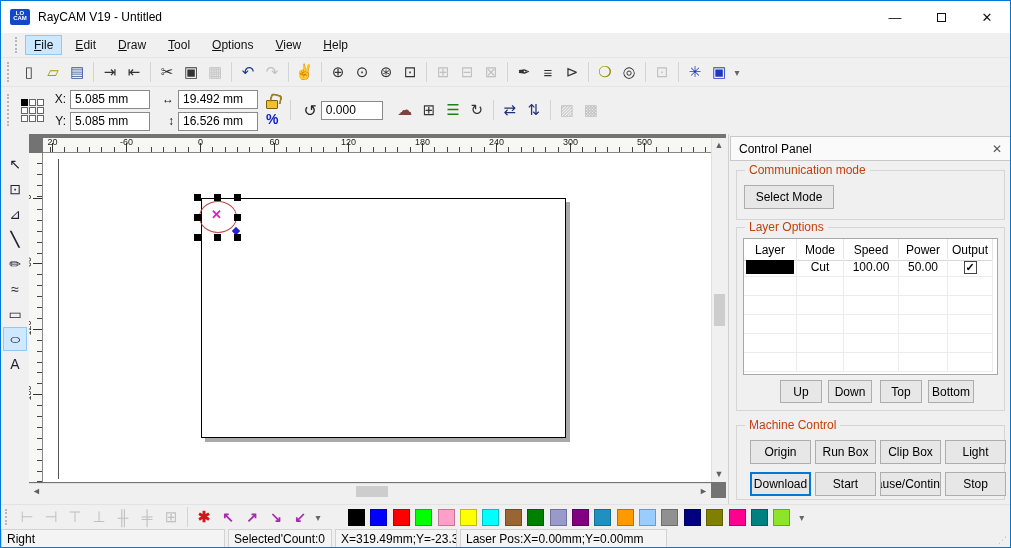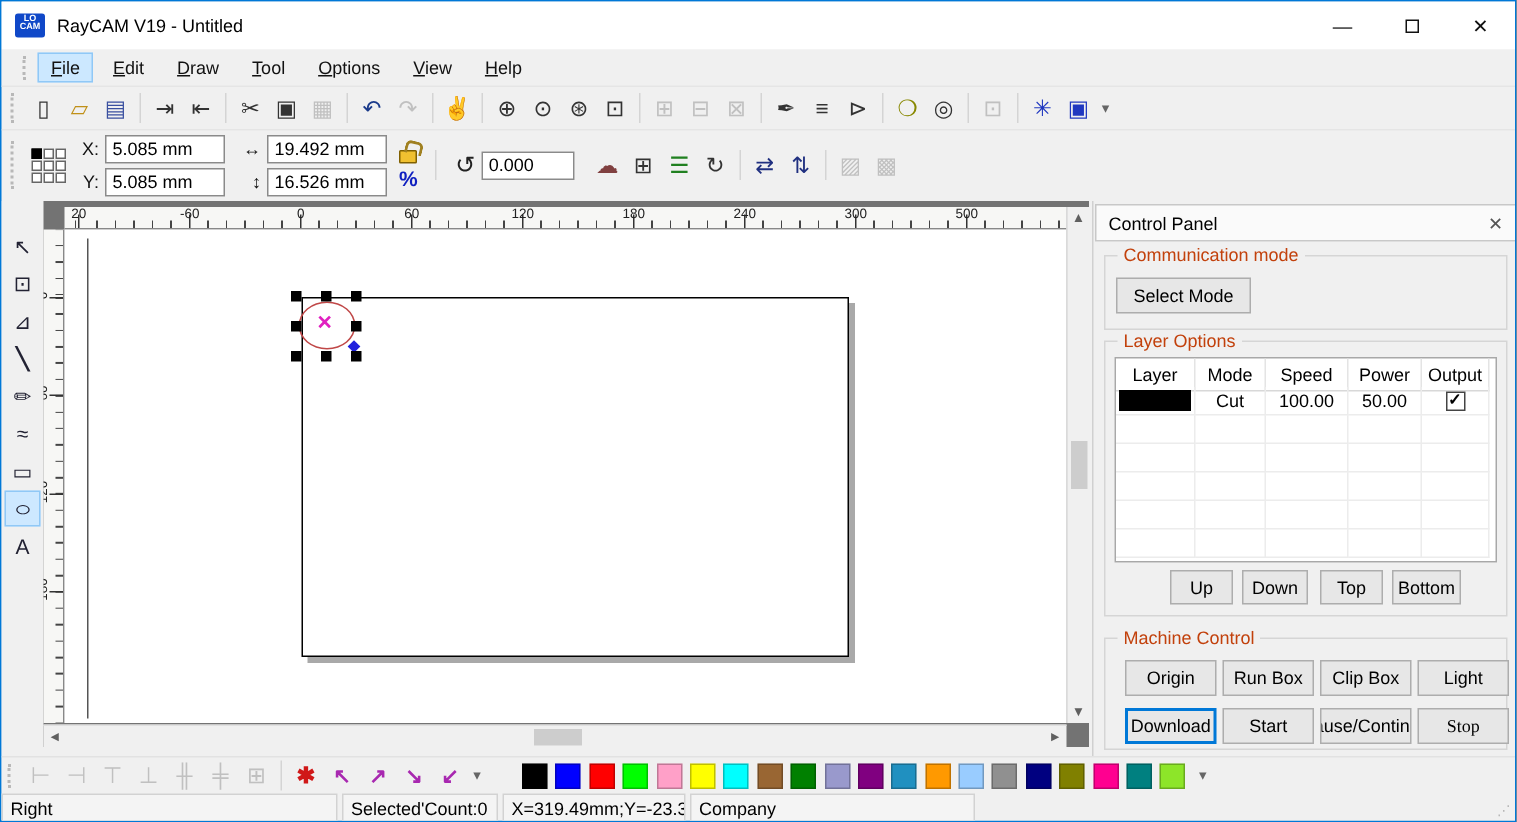--- a/index.html
+++ b/index.html
@@ -396,21 +396,21 @@
     <div class="groupbox" id="gb-machine">
       <span class="gblabel">Machine Control</span>
       <div id="machinebtns">
           <div class="button mbtn" style="left: 13px; top: 14px;">Origin</div>
           <div class="button mbtn" style="left: 78px; top: 14px;">Run Box</div>
           <div class="button mbtn" style="left: 143px; top: 14px;">Clip Box</div>
           <div class="button mbtn" style="left: 208px; top: 14px;">Light</div>
           <div class="button mbtn focus" style="left: 13px; top: 46px;">Download</div>
           <div class="button mbtn" style="left: 78px; top: 46px;">Start</div>
           <div class="button mbtn" style="left: 143px; top: 46px;">Pause/Continue</div>
-          <div class="button mbtn" style="left: 208px; top: 46px; font-family: Liberation Serif, serif;">Stop</div>
+          <div class="button mbtn" style="left: 208px; top: 46px;">Stop</div>
         </div>
     </div>
   </div>
 
   <div id="bottombar">
     <div class="grip"></div>
     <span id="alignicons" style="display:flex;align-items:center;">
         <div class="tbtn dis">⊢</div>
         <div class="tbtn dis">⊣</div>
         <div class="tbtn dis">⊤</div>
@@ -450,16 +450,16 @@
         <div class="swatch" style="background: rgb(0, 128, 128);"></div>
         <div class="swatch" style="background: rgb(141, 229, 41);"></div>
       </div>
     <div class="caret">▾</div>
   </div>
 
   <div id="statusbar">
       <div class="sfield" style="width: 224px;">Right</div>
       <div class="sfield" style="width: 104px; text-align: right;">Selected'Count:0</div>
       <div class="sfield" style="width: 122px;">X=319.49mm;Y=-23.31mm</div>
-      <div class="sfield" style="width: 190px;">Company</div>
+      <div class="sfield" style="width: 207px;">Laser Pos:X=0.00mm;Y=0.00mm</div>
     </div>
   <div id="resizegrip">⋰</div>
 </div>
 
 </body></html>

